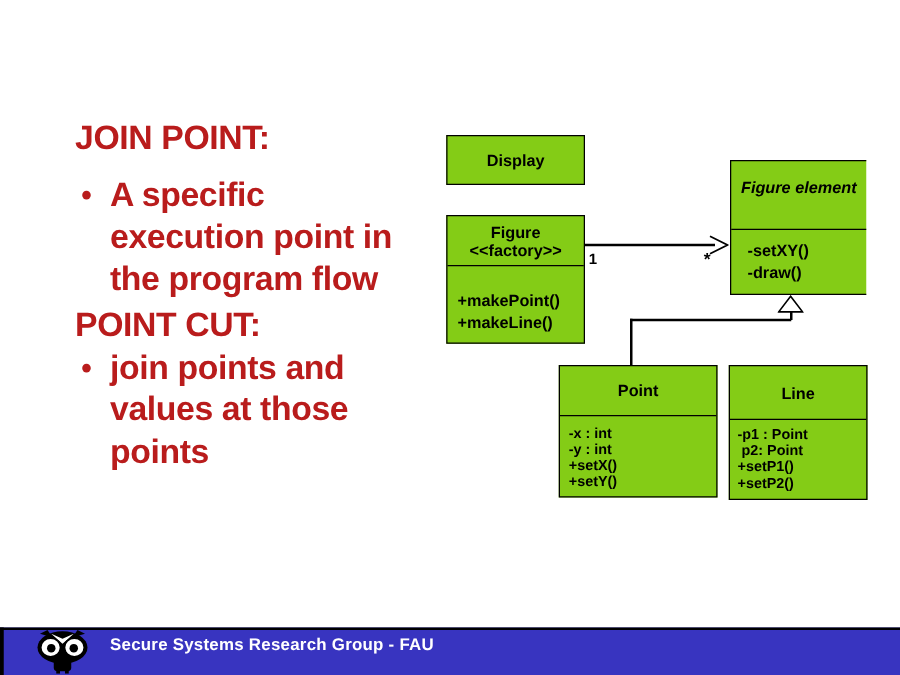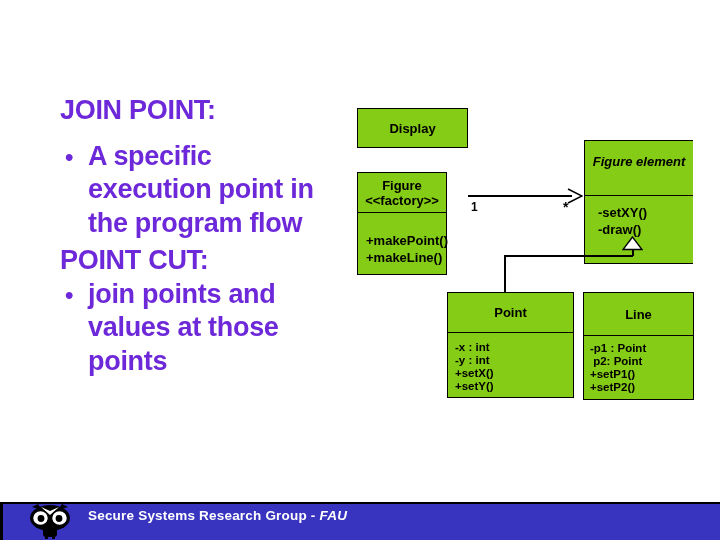--- a/index.html
+++ b/index.html
@@ -11,21 +11,21 @@
   
   .slide-title {
     position:absolute; top:14px; left:0; width:710px; text-align:center;
     font-size:36px; font-weight:bold; color:#0a0a0a; letter-spacing:-1px;
     line-height:40px;
   }
 
   
   .body-text {
     position:absolute; left:60px; top:94px; width:300px;
-    font-size:27px; font-weight:bold; color:#6d28d9; line-height:33.5px;
+    font-size:27px; font-weight:bold; color:#b91c1c; line-height:33.5px;
     letter-spacing:-0.3px;
   }
   .body-heading { white-space:nowrap; }
   .body-heading.h1 { margin-bottom:12px; }
   .body-heading.h2 { margin-bottom:0; }
   .bullet-block { position:relative; padding-left:28px; margin-bottom:4px; }
   .bullet-dot { position:absolute; left:5px; top:0; font-size:24px; }
   .bullet-line { white-space:nowrap; }
 
   
@@ -37,25 +37,25 @@
     display:flex; flex-direction:column; align-items:center; justify-content:center;
     text-align:center; font-size:13px; line-height:15px; box-sizing:border-box;
   }
   .uml-divider { border-bottom:1.5px solid #000; }
   .uml-ops { font-size:13px; line-height:17px; box-sizing:border-box; }
   .member-line, .op-line { white-space:pre; }
 
   .box-display { left:357px; top:108px; width:111px; height:40px; }
   .box-display .uml-title { height:100%; }
 
-  .box-figure { left:357px; top:172px; width:90px; height:103px; }
+  .box-figure { left:357px; top:172px; width:111px; height:103px; }
   .box-figure .uml-title { height:40px; }
   .box-figure .uml-ops { padding:19px 0 0 8px; }
 
-  .box-figure-element { left:584px; top:140px; width:109px; height:124px;
+  .box-figure-element { left:584px; top:128px; width:109px; height:108px;
     border-right:none; }
   .box-figure-element .uml-title { height:55px; font-style:italic; justify-content:flex-start; padding-top:13px; }
   .box-figure-element .uml-ops { padding:8px 0 0 13px; }
 
   .box-point { left:447px; top:292px; width:127px; height:106px; }
   .box-point .uml-title { height:40px; }
   .box-point .uml-ops { padding:8px 0 0 7px; font-size:11.5px; line-height:13px; }
 
   .box-line { left:583px; top:292px; width:111px; height:108px; }
   .box-line .uml-title { height:43px; }
@@ -77,21 +77,21 @@
   
   .footer-bar {
     position:absolute; left:0; top:502px; width:720px; height:38px;
     background:#3834c0; border-top:2px solid #000; border-left:3px solid #000;
     box-sizing:border-box;
   }
   .footer-text {
     position:absolute; left:88px; top:508px; color:#ffffff;
     font-size:13.5px; font-weight:bold; letter-spacing:0.2px;
   }
-  .footer-org { font-style:italic; }
+  .footer-org { }
   .owl-logo { position:absolute; left:28px; top:503px; }
 </style>
 </head>
 <body>
 
 <div class="slide">
 
 
   <div class="body-text">
     <div class="body-heading h1">JOIN POINT:</div>

